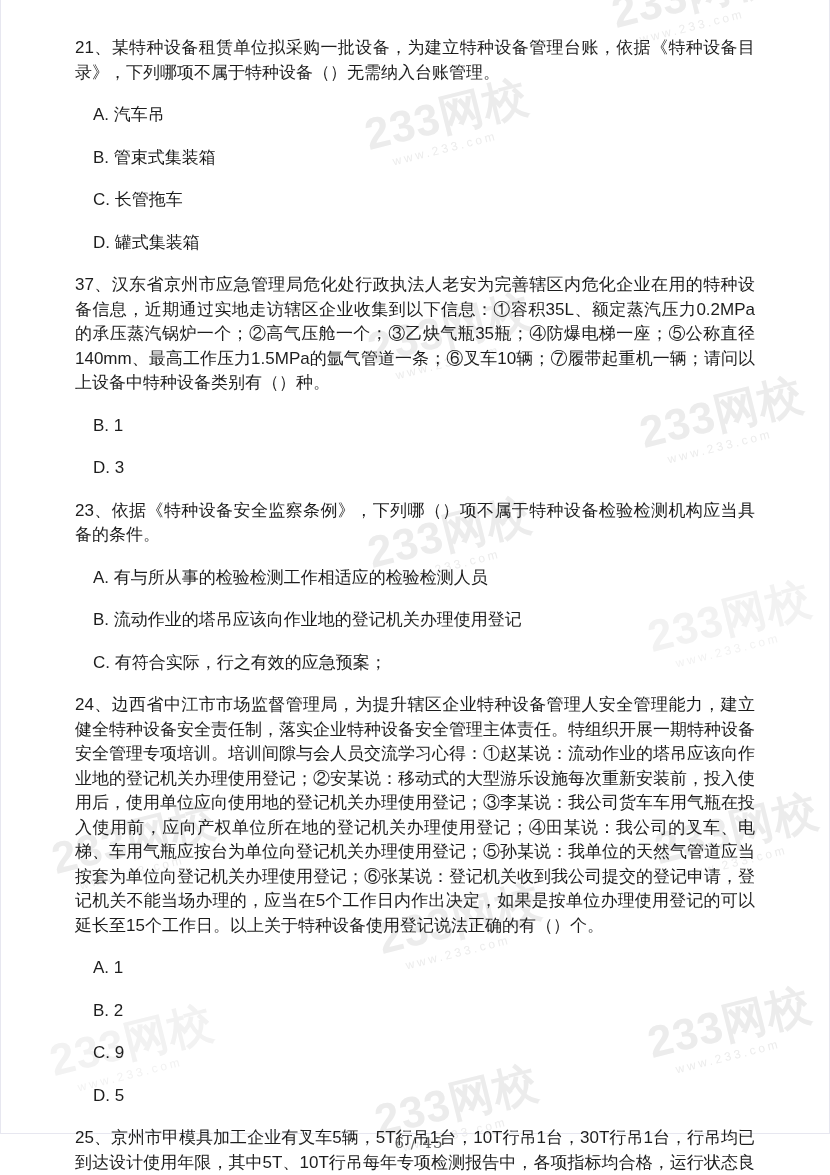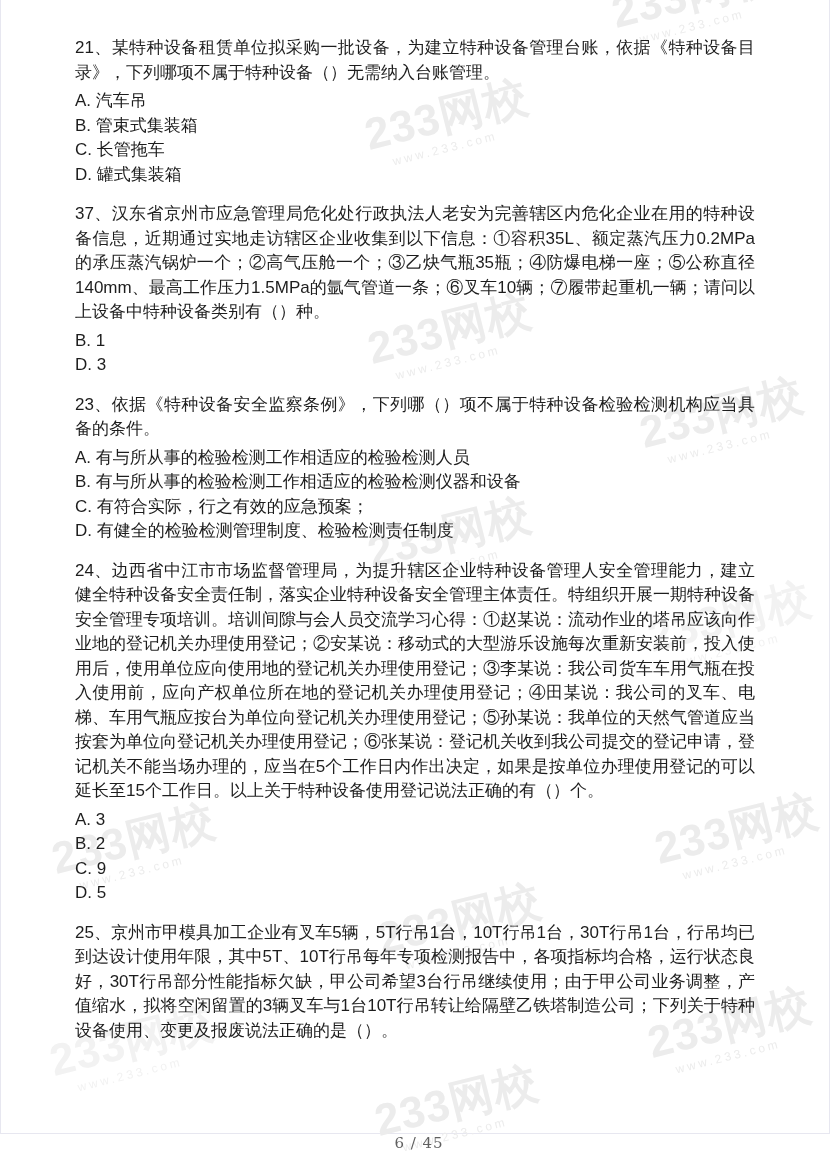--- a/index.html
+++ b/index.html
@@ -68,21 +68,21 @@
     margin: 0;
     text-align: justify;
     text-justify: inter-ideograph;
   }
   .options {
     list-style: none;
     margin: 4px 0 0 0;
     padding: 0;
     text-align: left;
   }
-  .options li { margin: 0; }
+  .options li { margin: 18px; }
   
   .footer {
     position: absolute;
     left: 4px;
     top: 1134px;
     width: 830px;
     text-align: center;
     font-family: "DejaVu Serif", "Liberation Serif", serif;
     font-size: 15px;
     color: #606060;
@@ -162,29 +162,28 @@
         <p class="stem">37、汉东省京州市应急管理局危化处行政执法人老安为完善辖区内危化企业在用的特种设备信息，近期通过实地走访辖区企业收集到以下信息：①容积35L、额定蒸汽压力0.2MPa的承压蒸汽锅炉一个；②高气压舱一个；③乙炔气瓶35瓶；④防爆电梯一座；⑤公称直径140mm、最高工作压力1.5MPa的氩气管道一条；⑥叉车10辆；⑦履带起重机一辆；请问以上设备中特种设备类别有（）种。</p>
         <ul class="options">
           <li>B. 1</li>
           <li>D. 3</li>
         </ul>
       </section>
       <section class="question">
         <p class="stem">23、依据《特种设备安全监察条例》，下列哪（）项不属于特种设备检验检测机构应当具备的条件。</p>
         <ul class="options">
           <li>A. 有与所从事的检验检测工作相适应的检验检测人员</li>
-          <li>B. 有与所从事的检验检测工作相适应的检验检测仪器和设备</li>
+          <li>B. 流动作业的塔吊应该向作业地的登记机关办理使用登记</li>
           <li>C. 有符合实际，行之有效的应急预案；</li>
-          <li>D. 有健全的检验检测管理制度、检验检测责任制度</li>
         </ul>
       </section>
       <section class="question">
         <p class="stem">24、边西省中江市市场监督管理局，为提升辖区企业特种设备管理人安全管理能力，建立健全特种设备安全责任制，落实企业特种设备安全管理主体责任。特组织开展一期特种设备安全管理专项培训。培训间隙与会人员交流学习心得：①赵某说：流动作业的塔吊应该向作业地的登记机关办理使用登记；②安某说：移动式的大型游乐设施每次重新安装前，投入使用后，使用单位应向使用地的登记机关办理使用登记；③李某说：我公司货车车用气瓶在投入使用前，应向产权单位所在地的登记机关办理使用登记；④田某说：我公司的叉车、电梯、车用气瓶应按台为单位向登记机关办理使用登记；⑤孙某说：我单位的天然气管道应当按套为单位向登记机关办理使用登记；⑥张某说：登记机关收到我公司提交的登记申请，登记机关不能当场办理的，应当在5个工作日内作出决定，如果是按单位办理使用登记的可以延长至15个工作日。以上关于特种设备使用登记说法正确的有（）个。</p>
         <ul class="options">
-          <li>A. 3</li>
+          <li>A. 1</li>
           <li>B. 2</li>
           <li>C. 9</li>
           <li>D. 5</li>
         </ul>
       </section>
       <section class="question">
         <p class="stem">25、京州市甲模具加工企业有叉车5辆，5T行吊1台，10T行吊1台，30T行吊1台，行吊均已到达设计使用年限，其中5T、10T行吊每年专项检测报告中，各项指标均合格，运行状态良好，30T行吊部分性能指标欠缺，甲公司希望3台行吊继续使用；由于甲公司业务调整，产值缩水，拟将空闲留置的3辆叉车与1台10T行吊转让给隔壁乙铁塔制造公司；下列关于特种设备使用、变更及报废说法正确的是（）。</p>
       </section>
     </div>
 

